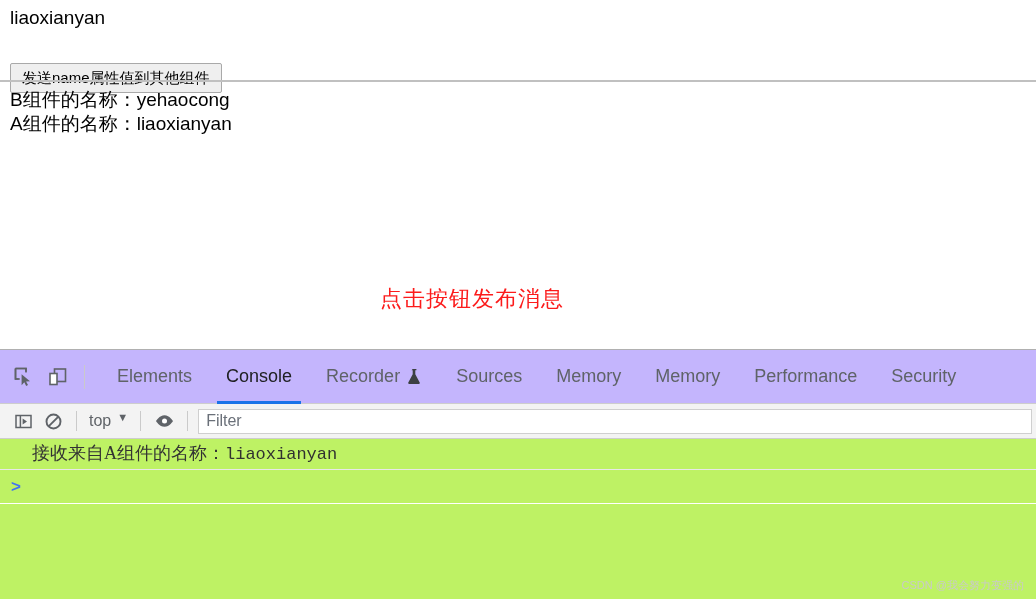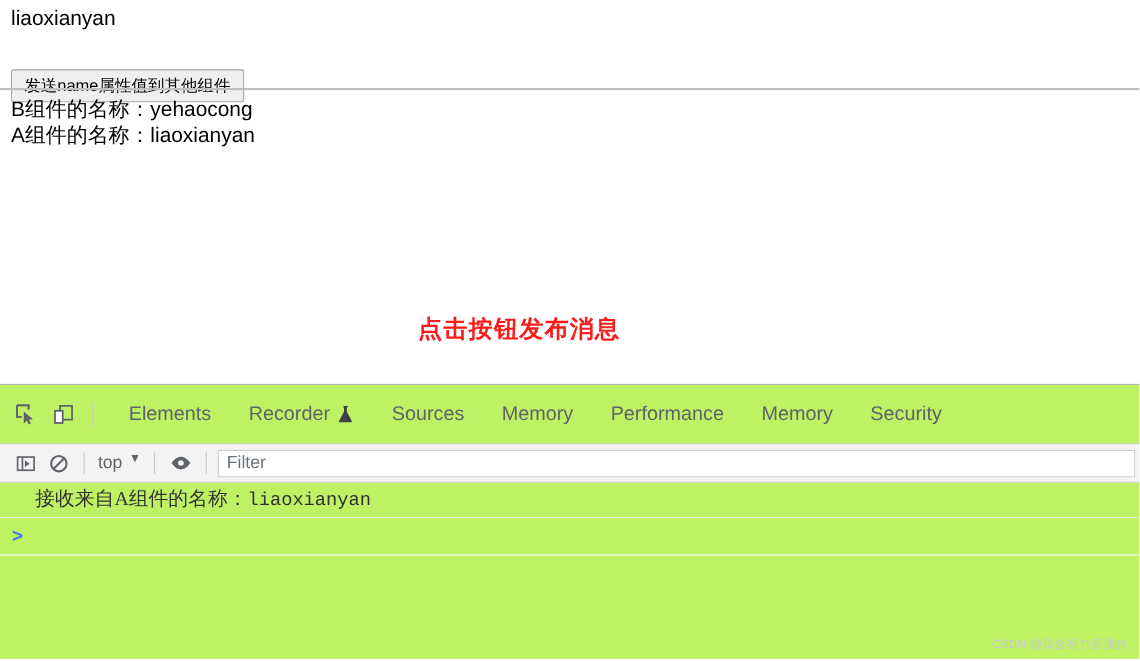--- a/index.html
+++ b/index.html
@@ -78,41 +78,41 @@
   }
   .names-block div { white-space: nowrap; }
 
   .publish-msg {
     position: absolute;
     left: 0;
     top: 284px;
     width: 944px;
     text-align: center;
     font-size: 22px;
-    font-weight: bold;
+    font-weight: normal;
     color: #fc1b1b;
     letter-spacing: 1px;
   }
 
   
   .devtools {
     position: absolute;
     left: 0;
     top: 349px;
     width: 1036px;
     height: 252px;
     background: #ffffff;
     border-top: 1px solid #b0b0b0;
     box-sizing: border-box;
   }
 
   .dt-tabbar {
     position: relative;
     height: 54px;
-    background: #bef264;
+    background: #c4b5fd;
     border-bottom: 1px solid #cdcdcd;
     display: flex;
     align-items: center;
     box-sizing: border-box;
   }
 
   .dt-icon-btn {
     width: 34px;
     height: 34px;
     display: flex;
@@ -320,39 +320,42 @@
           <rect x="3" y="7.5" width="7" height="11" fill="#ffffff" stroke="#5f6368" stroke-width="1.6"></rect>
         </svg>
       </div>
 
       <div class="dt-sep"></div>
 
       <div class="dt-tabs">
         <div class="dt-tab">
           <span class="tab-label">Elements</span>
         </div>
+        <div class="dt-tab active">
+          <span class="tab-label">Console</span>
+        </div>
         <div class="dt-tab">
           <span class="tab-label">Recorder</span>
           <span class="flask-icon">
             <svg width="15" height="17" viewBox="0 0 15 17">
               <path d="M5.6 1 h3.8 v1.2 h-1.1 v4.1 l4.4 8.1 a1 1 0 0 1 -0.9 1.5 h-9.6 a1 1 0 0 1 -0.9 -1.5 l4.4 -8.1 v-4.1 h-1.1 z" fill="#3c4043"></path>
             </svg>
           </span>
         </div>
         <div class="dt-tab">
           <span class="tab-label">Sources</span>
         </div>
         <div class="dt-tab">
           <span class="tab-label">Memory</span>
         </div>
         <div class="dt-tab">
+          <span class="tab-label">Memory</span>
+        </div>
+        <div class="dt-tab">
           <span class="tab-label">Performance</span>
-        </div>
-        <div class="dt-tab">
-          <span class="tab-label">Memory</span>
         </div>
         <div class="dt-tab">
           <span class="tab-label">Security</span>
         </div>
       </div>
     </div>
 
     <div class="dt-console-toolbar">
 
       <div class="dt-icon-btn">

